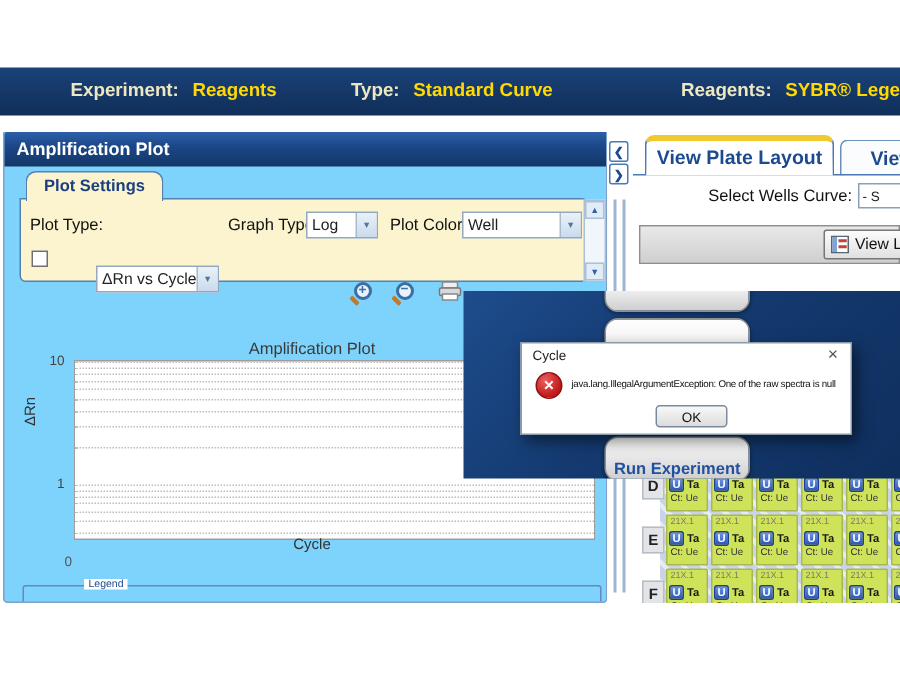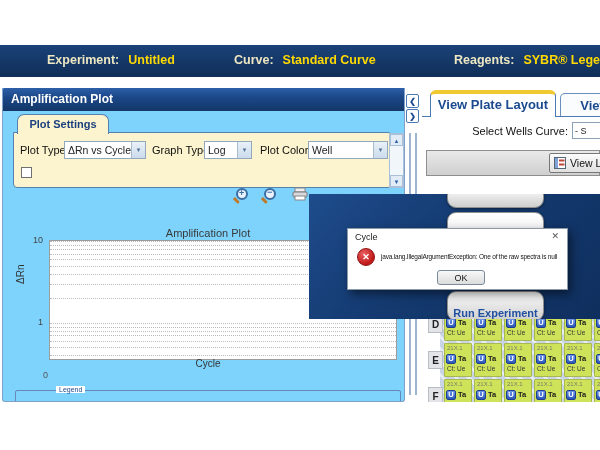--- a/index.html
+++ b/index.html
@@ -27,21 +27,21 @@
   .ps-tab { position:absolute; left:14px; top:26px; width:92px; height:20px; z-index:2;
             background:#FBF4CE; border:1.5px solid #5580B0; border-bottom:none;
             border-radius:7px 7px 0 0; color:#1B3F7F; font-size:11px; font-weight:bold;
             text-align:center; line-height:19px; }
   .ps-box { position:absolute; left:10px; top:44px; width:379px; height:56px;
             background:#FBF4CE; border:1.5px solid #5580B0; border-radius:0 4px 4px 4px; }
   .flabel { position:absolute; font-size:11px; color:#111; white-space:nowrap; }
   .fl1{left:6px; top:11px;} .fl2{left:138px; top:11px;} .fl3{left:246px; top:11px;}
   .dd  { position:absolute; top:8px; height:18px; background:#fff; border:1px solid #93A8BC;
          display:flex; align-items:center; font-size:10.5px; color:#222; }
-  .dd1{left:50px; width:82px;} .dd2{left:190px; width:48px;justify-content:space-between;} .dd3{left:294px; width:80px;}
+  .dd1{left:50px; width:82px;margin-top:36px;} .dd2{left:190px; width:48px;justify-content:space-between;} .dd3{left:294px; width:80px;}
   .ddv{ flex:1; padding-left:3px; white-space:nowrap; overflow:hidden;}
   .dda{ width:14px; height:100%; background:linear-gradient(180deg,#E9F1F8,#CBDBEC);
         border-left:1px solid #A9BCCE; color:#51759B; font-size:7px;
         display:flex; align-items:center; justify-content:center; }
   .cb { position:absolute; left:7px; top:34px; width:11px; height:11px; background:#fff;
         border:1px solid #707070; }
   .cblab { position:absolute; left:24px; top:33px; font-size:11px; color:#111; }
   .sbar { position:absolute; left:386px; top:45px; width:15px; height:55px;
           background:#F1F6FB; border:1px solid #A9C0D8; }
   .sarr { position:absolute; left:0; width:13px; height:12px; text-align:center;
@@ -136,21 +136,21 @@
   .wtg { font-size:7.5px; font-weight:bold; color:#1A1A1A; }
   .w2 { font-size:6.5px; color:#333; padding-left:2px; white-space:nowrap; }
 
   
   .navy-win { position:absolute; left:309px; top:194px; width:291px; height:125px;
             background:linear-gradient(135deg,#1E4C8C 0%,#143A70 45%,#0F2F5E 100%);
             z-index:5; overflow:hidden; }
   .gbtn { position:absolute; left:94px; width:97px;
             background:linear-gradient(180deg,#FEFEFE 0%,#E4E4E4 55%,#CECECE 100%);
             border:1px solid #909090; border-radius:9px;
-            box-shadow:0 1px 3px rgba(0,0,0,.45);margin-left:44px; }
+            box-shadow:0 1px 3px rgba(0,0,0,.45); }
   .gb1 { top:-8px; height:22px; }
   .gb2 { top:18px; height:76px; }
   .gb3 { top:97px; height:30px; display:flex; align-items:flex-end; justify-content:center; }
   .gb3 span { font-size:11px; font-weight:bold; color:#2050A0; line-height:13px; }
 
   
   .dlg { position:absolute; left:347px; top:228px; width:221px; height:62px; background:#fff;
          border:1px solid #8C9AA8; box-shadow:3px 4px 9px rgba(0,0,0,.5); z-index:10;
          overflow:hidden; }
   .dlg-title { position:absolute; left:7px; top:3px; font-size:9px; color:#222; }
@@ -167,22 +167,22 @@
          background:linear-gradient(180deg,#F8F8F8,#DCDCDC); border:1px solid #7A8A9A;
          border-radius:3px; font-size:9px; color:#111;
          font-family:"Liberation Sans", sans-serif; }
 </style>
 </head>
 <body>
 
 <div class="page" data-name="app-window">
 
   <div class="topbar" data-name="experiment-header-bar">
-    <span class="tgrp g1" data-name="experiment-field"><span class="tlab" data-name="experiment-label">Experiment:</span><span class="tval" data-name="experiment-value">Untitled</span></span>
-    <span class="tgrp g2" data-name="type-field"><span class="tlab" data-name="type-label">Curve:</span><span class="tval" data-name="type-value">Standard Curve</span></span>
+    <span class="tgrp g1" data-name="experiment-field"><span class="tlab" data-name="experiment-label">Experiment:</span><span class="tval" data-name="experiment-value">Reagents</span></span>
+    <span class="tgrp g2" data-name="type-field"><span class="tlab" data-name="type-label">Type:</span><span class="tval" data-name="type-value">Standard Curve</span></span>
     <span class="tgrp g3" data-name="reagents-field"><span class="tlab" data-name="reagents-label">Reagents:</span><span class="tval" data-name="reagents-value">SYBR® Legend R</span></span>
   </div>
 
   <div class="lpanel" data-name="amplification-plot-panel">
     <div class="lpanel-hdr" data-name="panel-title">Amplification Plot</div>
 
     <div class="ps-tab" data-name="tab-plot-settings">Plot Settings</div>
     <div class="ps-box" data-name="plot-settings-box">
       <span class="flabel fl1" data-name="plot-type-label">Plot Type:</span>
       <span class="dd dd1" data-name="plot-type-select">

